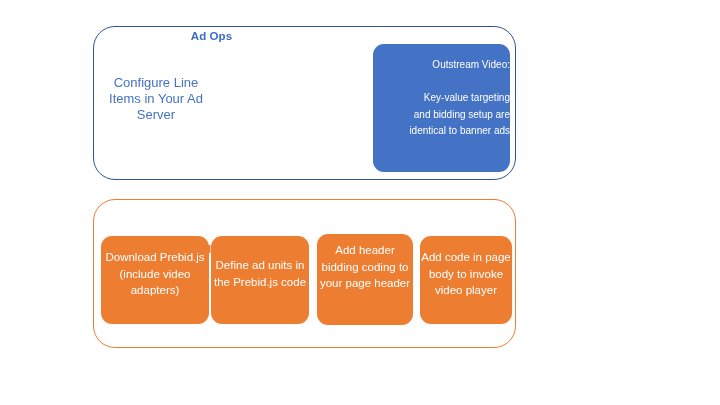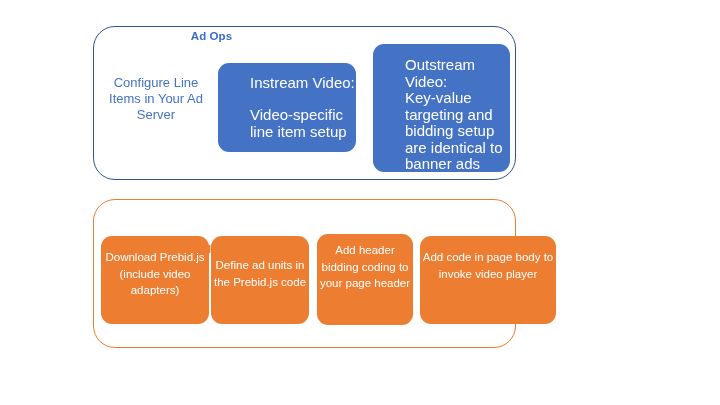--- a/index.html
+++ b/index.html
@@ -74,23 +74,23 @@
     width: 137px;
     height: 128px;
     border-radius: 11px;
     background: #4472C4;
   }
 
   .box-inner {
     position: absolute;
     left: 0;
     right: 0;
-    text-align: left;
+    text-align: right;
     color: #ffffff;
-    font-size: 15px;
+    font-size: 10px;
     line-height: 16.5px;
     padding-left: 32px;
   }
   .box-instream .box-head { top: 12px; }
   .box-instream .box-body { top: 44px; }
   .box-outstream .box-head { top: 13px; }
   .box-outstream .box-body { top: 46px; }
 
   
   .panel-dev {
@@ -129,41 +129,37 @@
     right: 0;
     text-align: center;
     font-size: 11.5px;
     line-height: 16.5px;
     color: #ffffff;
   }
 
   .card-1 { left: 101px; top: 236px; width: 108px; height: 88px; }
   .card-2 { left: 211px; top: 236px; width: 98px;  height: 88px; }
   .card-3 { left: 317px; top: 234px; width: 96px;  height: 91px; }
-  .card-4 { left: 420px; top: 236px; width: 92px;  height: 88px; padding-left: 44px; }
+  .card-4 { left: 420px; top: 236px; width: 92px;  height: 88px; }
 
   .card-1 .card-text { top: 13px; }
   .card-2 .card-text { top: 21px; }
   .card-3 .card-text { top: 8px; }
   .card-4 .card-text { top: 13px; }
 </style>
 </head>
 <body>
 
 <div class="canvas">
 
   <div class="panel-adops"></div>
   <div class="panel-adops-title">Ad Ops</div>
 
   <div class="left-note">Configure Line Items in Your Ad Server</div>
 
-  <div class="box-instream">
-    <div class="box-inner box-head">Instream Video:</div>
-    <div class="box-inner box-body">Video-specific line item setup</div>
-  </div>
 
   <div class="box-outstream">
     <div class="box-inner box-head">Outstream Video:</div>
     <div class="box-inner box-body">Key-value targeting and bidding setup are identical to banner ads</div>
   </div>
 
   <div class="panel-dev"></div>
   <div class="panel-dev-title">Developers</div>
 
   <div class="card card-1">

